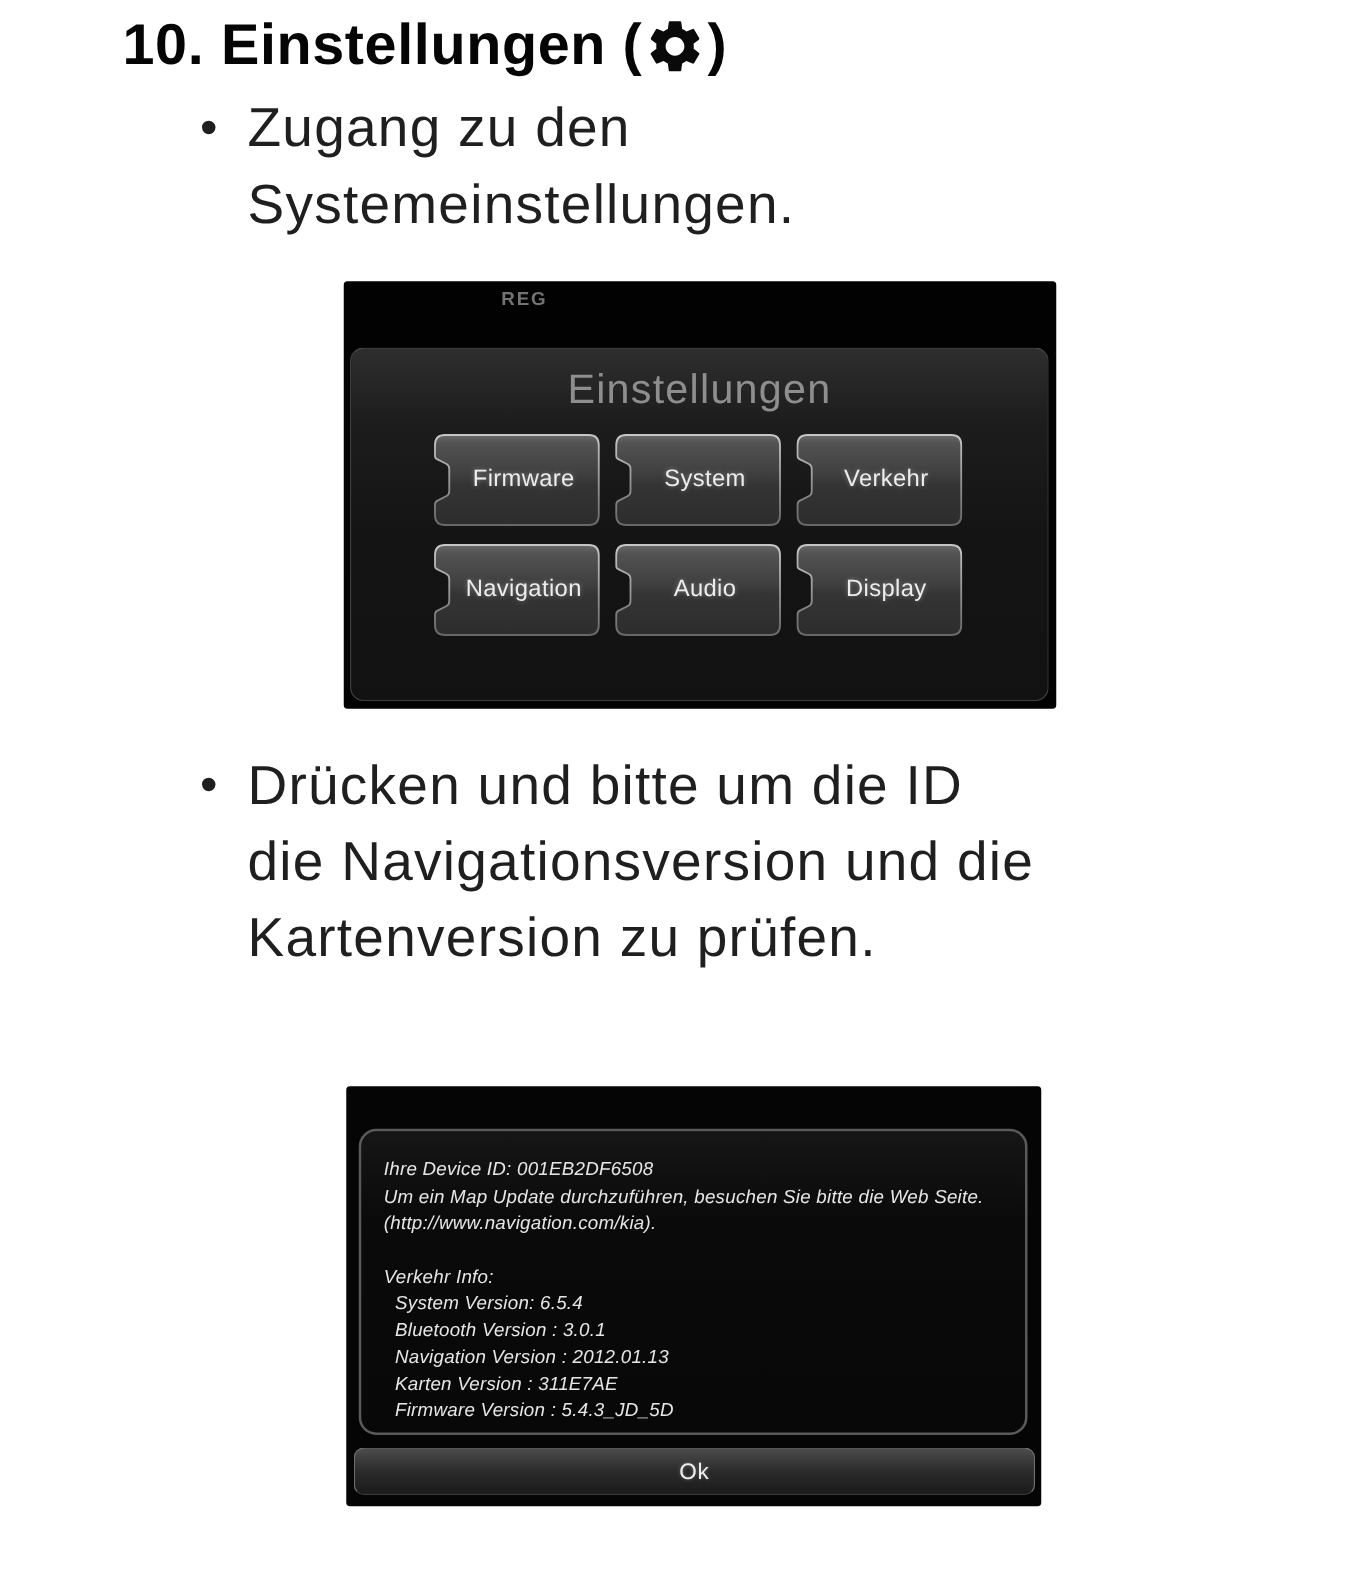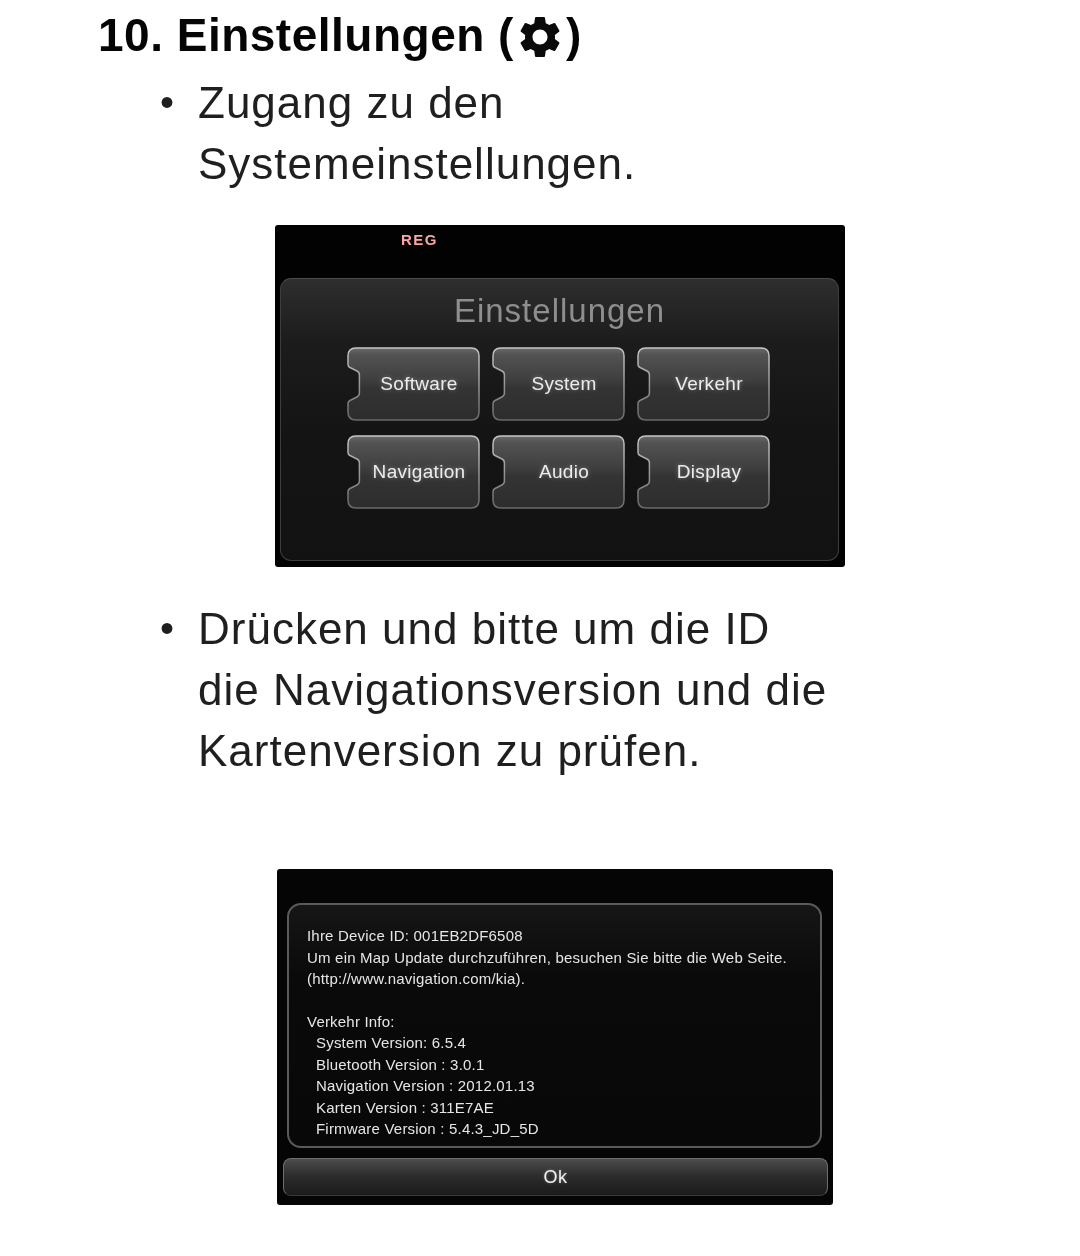--- a/index.html
+++ b/index.html
@@ -26,21 +26,21 @@
   .bullet1{left:160px;top:72px;}
   .bullet2{left:160px;top:598px;}
 
   
   .shot1{
     position:absolute;left:275px;top:225px;width:570px;height:342px;
     background:#020202;border-radius:3px;
   }
   .reg{
     position:absolute;left:126px;top:6px;
-    color:#fca5a5;font-size:15px;letter-spacing:1.5px;font-weight:bold;
+    color:#737373;font-size:15px;letter-spacing:1.5px;font-weight:bold;
   }
   .panel1{
     position:absolute;left:5px;right:6px;top:28px;bottom:6px;
     border-radius:11px;
     border:1px solid #3d3d3d;border-top-color:#4a4a4a;
     background:linear-gradient(#2e2e2e,#1c1c1c 22%,#141414 55%,#121212);
     margin-top:25px;
   }
   .screen-title{
     position:absolute;left:0;right:0;top:13px;
@@ -65,21 +65,21 @@
     background:#050505;border-radius:3px;
   }
   .panel2{
     position:absolute;left:10px;top:34px;width:535px;height:245px;
     border-radius:14px;border:2px solid #5a5a5a;
     background:linear-gradient(#161616,#0a0a0a 30%,#080808);
     box-sizing:border-box;
     color:#e6e6e6;font-size:15px;line-height:21.5px;
     padding:20px 8px 0 18px;letter-spacing:0.2px;
   }
-  .panel2 .line{white-space:nowrap;}
+  .panel2 .line{white-space:nowrap;font-style:italic;}
   .panel2 .indent{padding-left:9px;}
   .spacer{height:21px;}
   .ok-btn{
     position:absolute;left:6px;right:5px;bottom:9px;height:38px;
     border-radius:8px;
     border:1px solid #6e6e6e;border-bottom-color:#3a3a3a;
     background:linear-gradient(#4c4c4c,#2c2c2c 48%,#1b1b1b);
     color:#f0f0f0;font-size:18px;letter-spacing:0.5px;
     display:flex;align-items:center;justify-content:center;
     box-sizing:border-box;cursor:pointer;
@@ -125,21 +125,21 @@
   <div class="shot1">
     <div class="reg">REG</div>
     <div class="panel1">
       <div class="screen-title">Einstellungen</div>
       <div class="btn-grid">
 
         <div class="nav-btn">
           <svg class="btn-shape" viewBox="0 0 134 74" preserveAspectRatio="none">
               <path d="M 9 1 H 125 Q 133 1 133 9 V 65 Q 133 73 125 73 H 9 Q 1 73 1 65 V 56.5 Q 1 54.5 3 53.5 L 10 50 Q 12.5 48.8 12.5 46 V 28 Q 12.5 25.2 10 24 L 3 20.5 Q 1 19.5 1 17.5 V 9 Q 1 1 9 1 Z" fill="url(#btnFill)" stroke="url(#btnStroke)" stroke-width="1.5"></path>
             </svg>
-          <span class="btn-label">Software</span>
+          <span class="btn-label">Firmware</span>
         </div>
 
         <div class="nav-btn">
           <svg class="btn-shape" viewBox="0 0 134 74" preserveAspectRatio="none">
               <path d="M 9 1 H 125 Q 133 1 133 9 V 65 Q 133 73 125 73 H 9 Q 1 73 1 65 V 56.5 Q 1 54.5 3 53.5 L 10 50 Q 12.5 48.8 12.5 46 V 28 Q 12.5 25.2 10 24 L 3 20.5 Q 1 19.5 1 17.5 V 9 Q 1 1 9 1 Z" fill="url(#btnFill)" stroke="url(#btnStroke)" stroke-width="1.5"></path>
             </svg>
           <span class="btn-label">System</span>
         </div>
 
         <div class="nav-btn">

